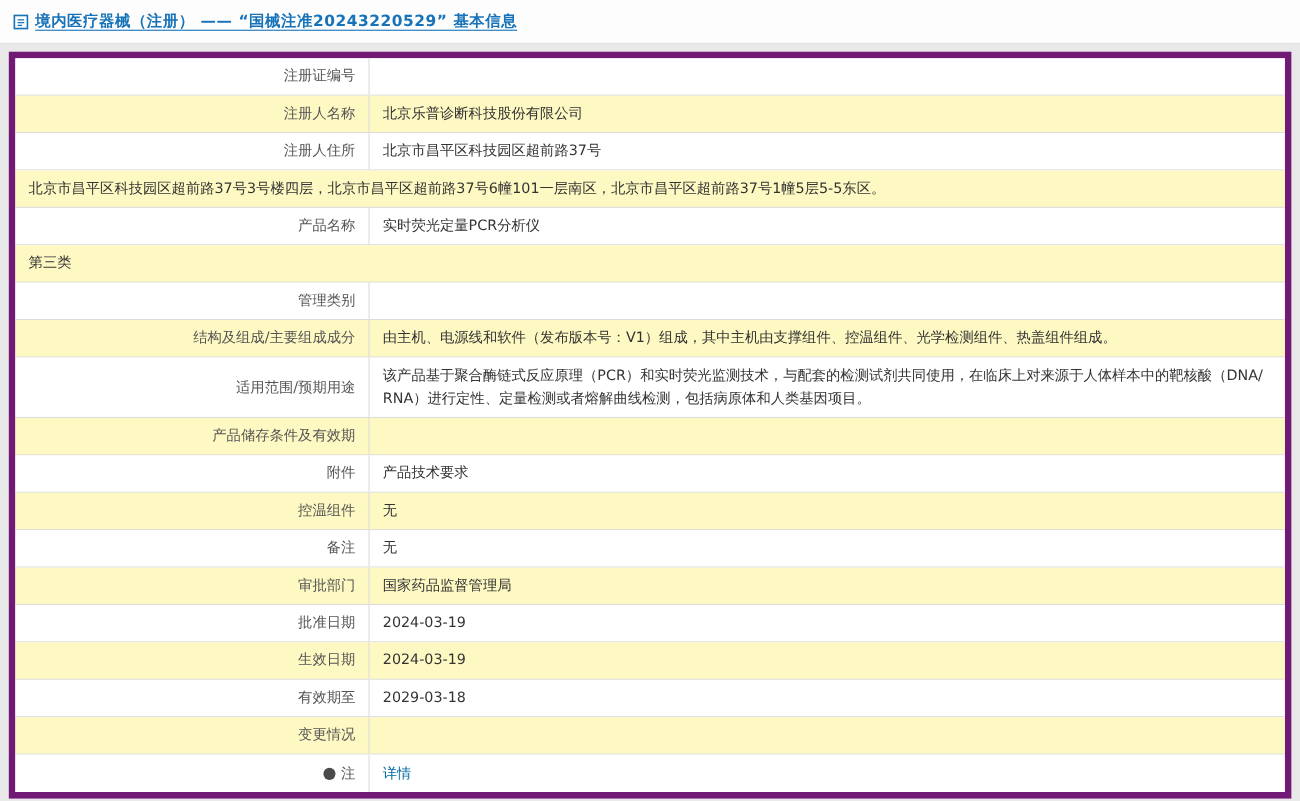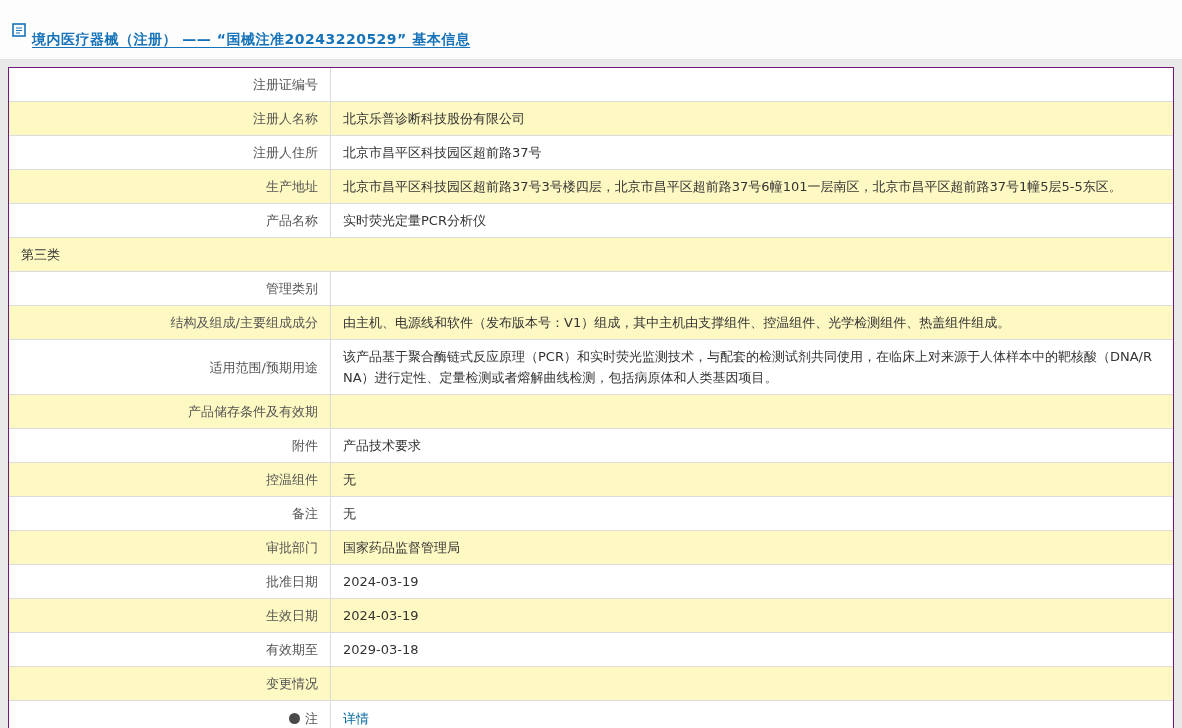--- a/index.html
+++ b/index.html
@@ -14,26 +14,25 @@
     padding: 11px 12px 10px 12px;
     display: flex; align-items: center; gap: 6px;
     border-bottom: 1px solid #e2e2e2;
   }
   .page-header .doc-icon { display: inline-flex; align-items: center; }
   .page-header .title {
     color: #1673b9; font-size: 14px; font-weight: 600;
     text-decoration: underline;
     text-underline-offset: 3px;
     letter-spacing: 0.5px;
-    margin-top: 20px;
   }
   .table-wrap {
     margin: 7px 8px 0 8px;
     background: #ffffff;
-    border: 1px solid #701a75;
+    border: 6px solid #701a75;
   }
   .row {
     display: flex;
     border-bottom: 1px solid #dcdcdc;
     min-height: 34px;
     background: #ffffff;
   }
   .row:last-child { border-bottom: none; }
   .row.alt { background: #fef9c3; }
   .cell { padding: 6px 12px; line-height: 21px; }
@@ -84,23 +83,20 @@
     </div>
     <div class="row">
       <div class="cell label-cell">
         <span>注册人住所</span>
       </div>
       <div class="cell value-cell">
         <span>北京市昌平区科技园区超前路37号</span>
       </div>
     </div>
     <div class="row alt">
-      <div class="cell label-cell">
-        <span>生产地址</span>
-      </div>
       <div class="cell value-cell">
         <span>北京市昌平区科技园区超前路37号3号楼四层，北京市昌平区超前路37号6幢101一层南区，北京市昌平区超前路37号1幢5层5-5东区。</span>
       </div>
     </div>
     <div class="row">
       <div class="cell label-cell">
         <span>产品名称</span>
       </div>
       <div class="cell value-cell">
         <span>实时荧光定量PCR分析仪</span>

